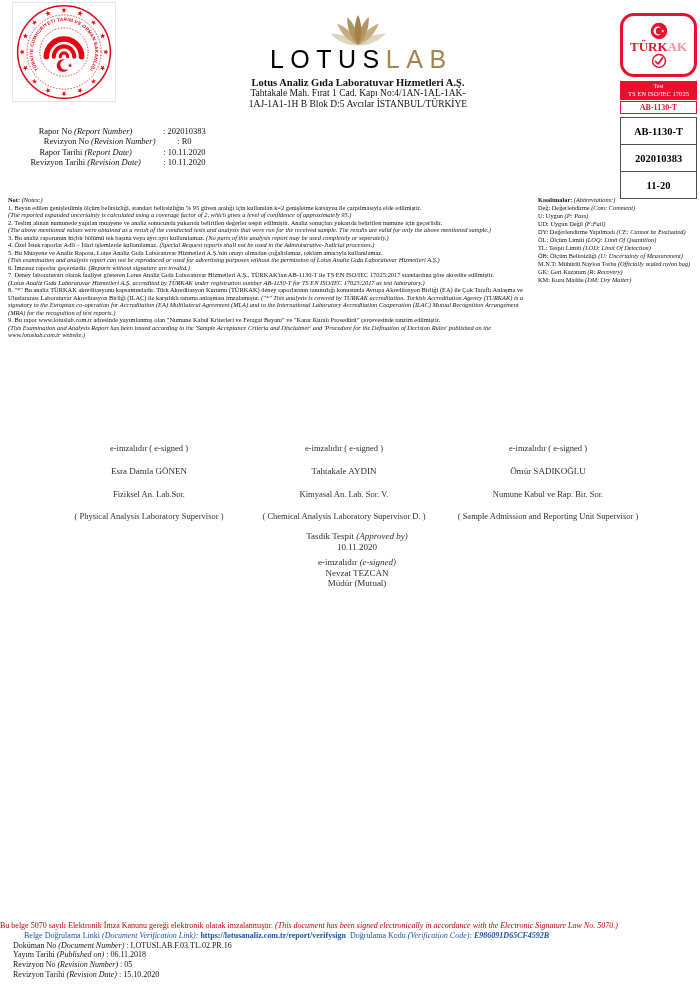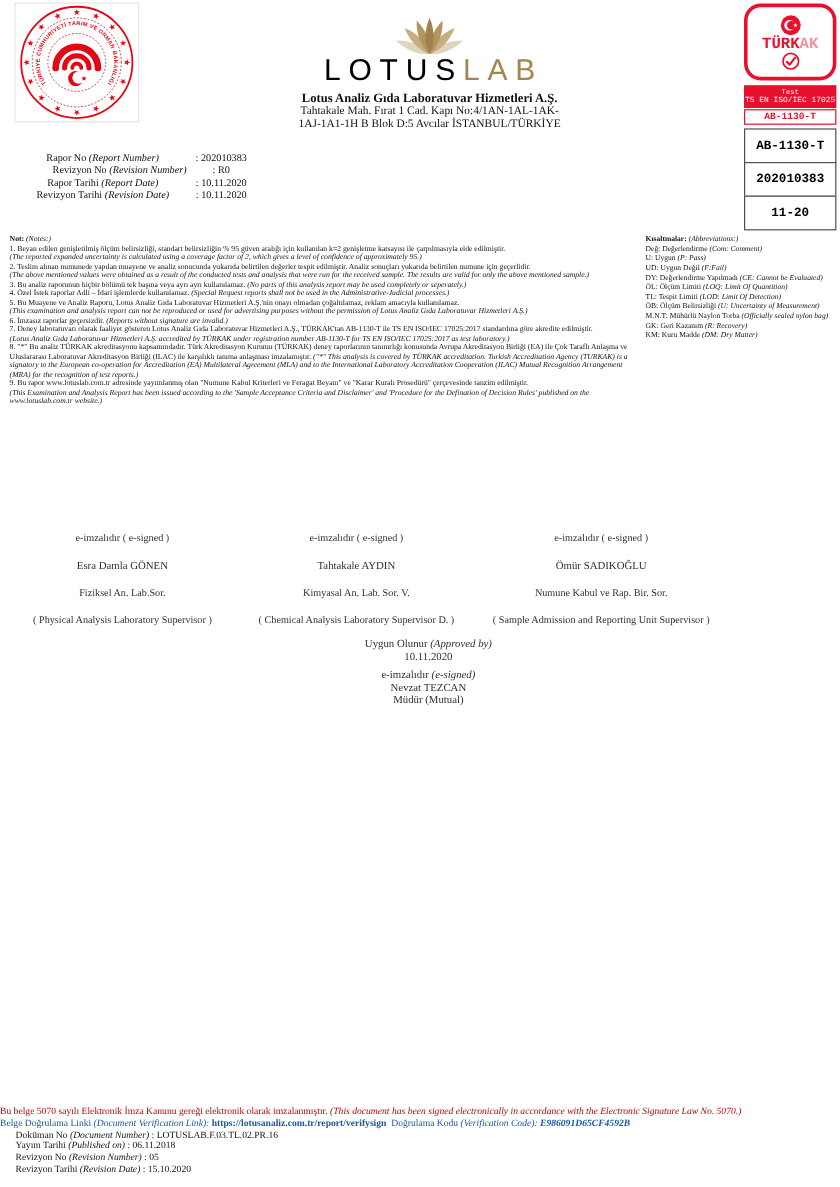--- a/index.html
+++ b/index.html
@@ -12,22 +12,22 @@
   .center-head{position:absolute;left:182px;top:2px;width:352px;text-align:center;}
   .lotus-svg{display:block;margin:0 auto;}
   .wordmark{font-family:"Liberation Sans",sans-serif;font-size:25px;line-height:1;
             letter-spacing:6.5px;padding-left:6.5px;margin-top:-1px;white-space:nowrap;}
   .wm-lotus{color:#000000;}
   .wm-lab{color:#a3854f;}
   .company{font-weight:bold;font-size:10.5px;margin-top:5px;}
   .addr{font-size:9.5px;line-height:11px;}
 
   
-  .turkak{position:absolute;left:620px;top:3px;width:77px;
-          font-family:Liberation Mono, monospace;}
+  .turkak{position:absolute;left:620px;top:13px;width:77px;
+          font-family:Liberation Serif, serif;}
   .tk-logo{border:3px solid #e8112d;border-radius:14px;height:58px;background:#fff;
            display:flex;flex-direction:column;align-items:center;justify-content:center;
            box-sizing:content-box;}
   .tk-name{font-weight:bold;font-size:13px;line-height:13px;white-space:nowrap;}
   .tk-turk{color:#e8112d;}
   .tk-ak{color:#f2919f;}
   .tk-test{background:#e8112d;color:#fff;text-align:center;margin-top:4px;padding:2px 0;}
   .tk-test .t1{display:block;font-size:6px;line-height:7px;}
   .tk-test .t2{display:block;font-size:6.6px;line-height:8px;}
   .tk-ab{border:1.5px solid #e8112d;color:#e8112d;font-weight:bold;font-size:8px;
@@ -46,35 +46,35 @@
   .notes{position:absolute;left:8px;top:196px;width:527px;font-size:6.4px;line-height:7.5px;}
   .notes .blk{display:block;}
   .nt-title{font-weight:bold;}
 
   
   .abbr{position:absolute;left:538px;top:196px;width:160px;font-size:6.3px;line-height:8px;}
   .ab-title{font-weight:bold;}
 
   
   .sigs{position:absolute;left:0;top:443px;width:612px;display:grid;
-        grid-template-columns:204px 186px 222px;text-align:center;color:#2f2f2f;}
+        grid-template-columns:204px 186px 222px;text-align:center;color:#2f2f2f;padding-left:47px;}
   .sig-esign{font-size:8.5px;}
   .sig-name{font-size:9px;margin-top:13px;}
   .sig-title{font-size:8.5px;margin-top:13px;}
   .sig-title-en{font-size:8.5px;margin-top:12px;}
 
   
   .approval{position:absolute;left:0;top:531px;width:714px;text-align:center;
             font-size:9px;line-height:10.5px;color:#2f2f2f;}
   .approval .gap{height:5px;}
 
   
   .footer{position:absolute;left:0;top:921px;width:684px;font-size:8px;line-height:9.8px;}
   .f-red{color:#c00000;}
-  .f-blue{color:#1b54a8;}
+  .f-blue{color:#1b54a8;padding-left:24px;}
   .f-link{font-weight:bold;cursor:pointer;}
   .f-code{font-weight:bold;font-style:italic;}
   .f-doc{color:#141414;padding-left:13px;}
   .pageno{position:absolute;left:0;top:996px;width:700px;text-align:center;
           font-size:7px;color:#666;}
 </style>
 </head>
 <body>
 
 <div class="page">
@@ -211,21 +211,21 @@
     </div>
     <div class="sig-col">
       <div class="sig-esign">e-imzalıdır ( e-signed )</div>
       <div class="sig-name">Ömür SADIKOĞLU</div>
       <div class="sig-title">Numune Kabul ve Rap. Bir. Sor.</div>
       <div class="sig-title-en">( Sample Admission and Reporting Unit Supervisor )</div>
     </div>
   </div>
 
   <div class="approval">
-    <div><span>Uygun Olunur</span> <i>(Approved by)</i></div>
+    <div><span>Tasdik Tespit</span> <i>(Approved by)</i></div>
     <div>10.11.2020</div>
     <div class="gap"></div>
     <div><span>e-imzalıdır</span> <i>(e-signed)</i></div>
     <div>Nevzat TEZCAN</div>
     <div><span>Müdür</span> <span>(Mutual)</span></div>
   </div>
 
   <div class="footer">
     <div class="f-red"><span>Bu belge 5070 sayılı Elektronik İmza Kanunu gereği elektronik olarak imzalanmıştır.</span> <i>(This document has been signed electronically in accordance with the Electronic Signature Law No. 5070.)</i></div>
     <div class="f-blue"><span>Belge Doğrulama Linki</span> <i>(Document Verification Link):</i> <span class="f-link">https://lotusanaliz.com.tr/report/verifysign</span>&nbsp; <span>Doğrulama Kodu</span> <i>(Verification Code):</i> <span class="f-code">E986091D65CF4592B</span></div>

